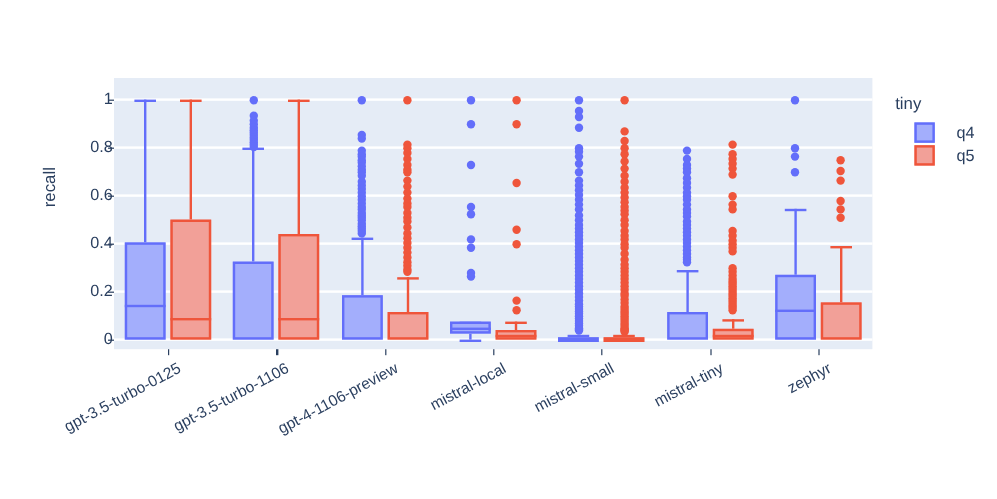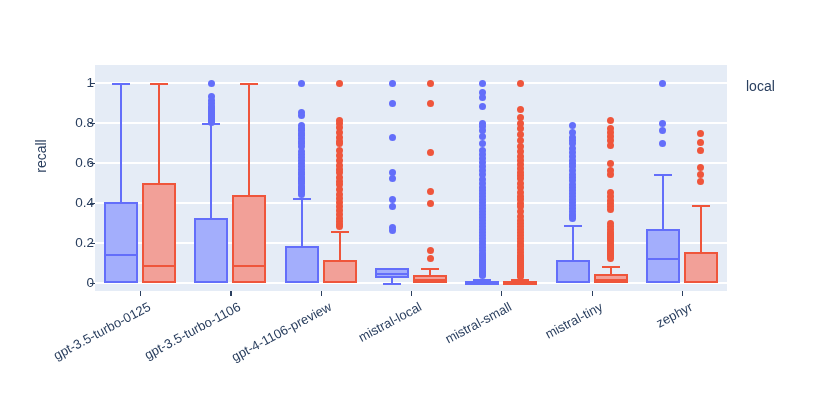--- a/index.html
+++ b/index.html
@@ -431,16 +431,26 @@
       <div class="xtick-label" style="left: 277px; top: 299px; width: 140px;">mistral-local</div>
       <div class="xtick-mark" style="left: 501.286px;"></div>
       <div class="xtick-label" style="left: 367.286px; top: 299px; width: 140px;">mistral-small</div>
       <div class="xtick-mark" style="left: 591.571px;"></div>
       <div class="xtick-label" style="left: 457.571px; top: 299px; width: 140px;">mistral-tiny</div>
       <div class="xtick-mark" style="left: 681.857px;"></div>
       <div class="xtick-label" style="left: 547.857px; top: 299px; width: 140px;">zephyr</div>
     </div>
 
   <div id="legend">
-    <div id="legend-title">local</div>
+    <div id="legend-title">tiny</div>
+    <div id="legend-items">
+        <div class="legend-item">
+          <div class="legend-swatch" style="background: rgb(163, 174, 252); border-color: rgb(99, 110, 250);"></div>
+          <div class="legend-label">q4</div>
+        </div>
+        <div class="legend-item">
+          <div class="legend-swatch" style="background: rgb(242, 160, 152); border-color: rgb(239, 85, 59);"></div>
+          <div class="legend-label">q5</div>
+        </div>
+      </div>
   </div>
 
 </div>
 
 </body></html>

